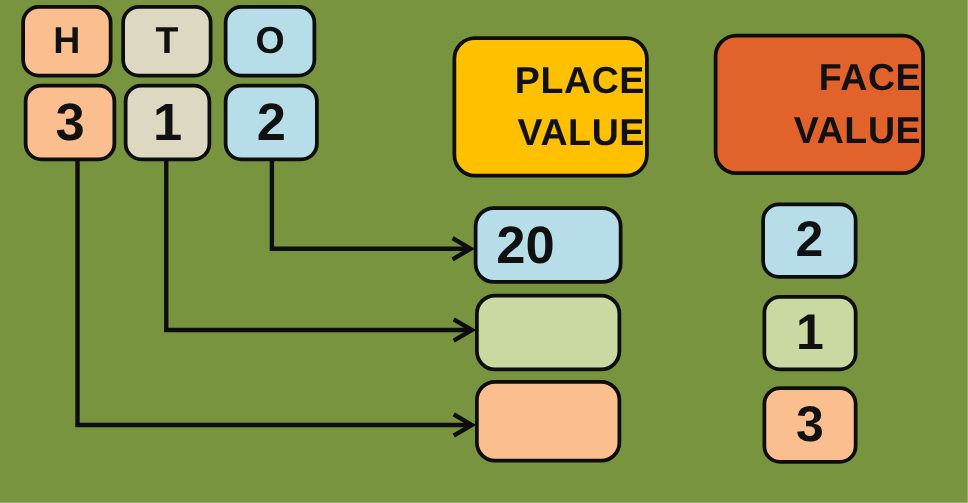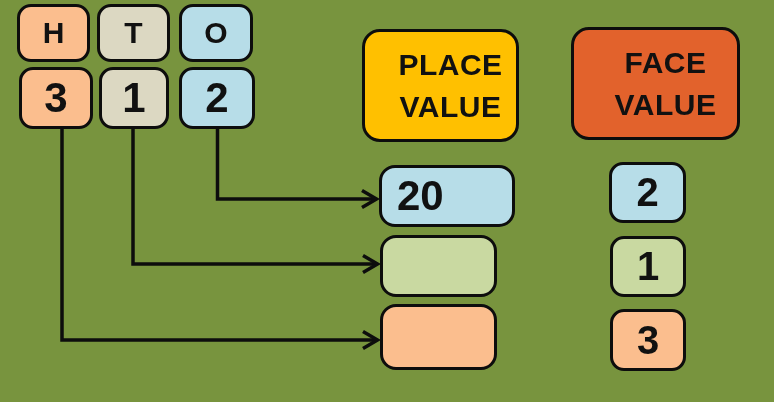--- a/index.html
+++ b/index.html
@@ -35,21 +35,21 @@
   .pv-box {
     font-size: 42px;
     justify-content: flex-start;
     padding-left: 15px;
     border-radius: 16px;
   }
   .fv-box { font-size: 40px; }
   .hdr {
     border-radius: 18px;
     flex-direction: column;
-    align-items: center;
+    align-items: flex-end;
     justify-content: center;
     padding-left: 20px;
     font-size: 30px;
     line-height: 42px;
     letter-spacing: 0.5px;
   }
 </style>
 </head>
 <body>
 
@@ -96,21 +96,21 @@
   <div class="bx hdr" style="left: 362px; top: 29px; width: 157px; height: 113px; background-color: rgb(255, 192, 0);">
     <span>PLACE</span>
     <span>VALUE</span>
   </div>
 
   <div class="bx hdr" style="left: 571px; top: 27px; width: 169px; height: 113px; background-color: rgb(226, 98, 44);">
     <span>FACE</span>
     <span>VALUE</span>
   </div>
 
-  <div class="bx pv-box" style="left: 379px; top: 165px; width: 136px; height: 62px; background-color: rgb(183, 221, 232);">
+  <div class="bx pv-box" style="left: 379px; top: 165px; width: 119px; height: 62px; background-color: rgb(183, 221, 232);">
     <span>20</span>
   </div>
   <div class="bx pv-box" style="left: 380px; top: 235px; width: 117px; height: 62px; background-color: rgb(201, 217, 161);">
     <span></span>
   </div>
   <div class="bx pv-box" style="left: 380px; top: 304px; width: 117px; height: 66px; background-color: rgb(251, 190, 142);">
     <span></span>
   </div>
 
   <div class="bx fv-box" style="left: 609px; top: 162px; width: 77px; height: 61px; background-color: rgb(183, 221, 232);">

